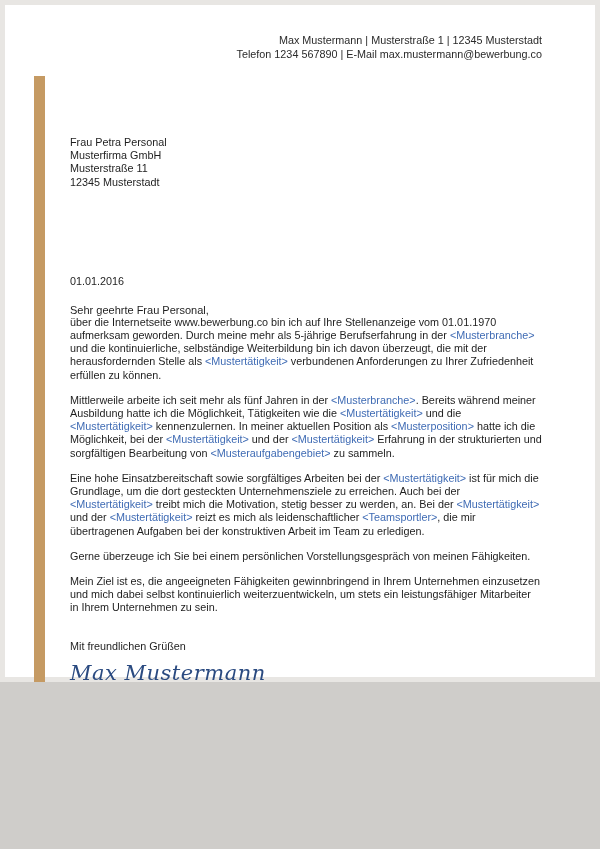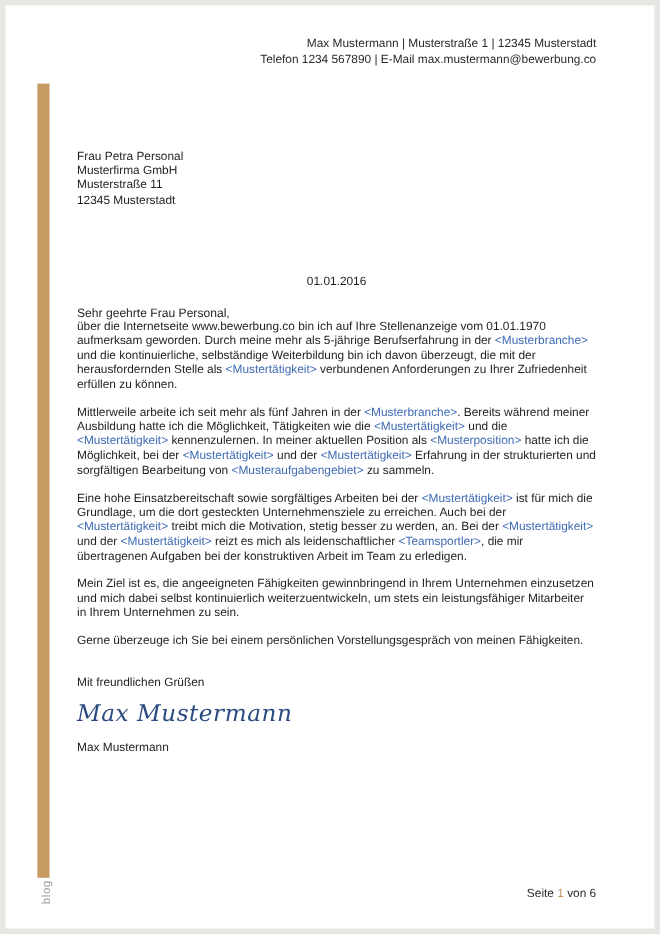--- a/index.html
+++ b/index.html
@@ -1,23 +1,23 @@
 <!DOCTYPE html>
 <html style="--accent: #c59a63; --highlight: #3f6bb4; --signature: #2a4a80;"><head>
 <meta charset="utf-8">
 <style>
   html,body{margin:0;padding:0;}
   body{background:#cfcdca;font-family:"Liberation Sans","DejaVu Sans",sans-serif;}
-  .canvas{position:relative;width:600px;height:849px;background:#e8e6e3;overflow:hidden;margin:0 auto;}
+  .canvas{position:relative;width:600px;height:682px;background:#e8e6e3;overflow:hidden;margin:0 auto;}
   .sheet{position:absolute;left:5px;top:5px;right:5px;bottom:5px;background:#ffffff;}
   .accent-bar{position:absolute;left:34px;top:76px;width:11px;height:722px;background:var(--accent,#c59a63);}
   .content{position:absolute;left:70px;right:58px;top:0;color:#1e1e1e;}
   .contact{margin-top:33px;text-align:right;font-size:10.8px;line-height:14px;color:#2a2a2a;}
   .recipient{margin-top:75px;font-size:10.8px;line-height:13.2px;}
-  .date{margin-top:61px;text-align:center;font-size:10.8px;}
+  .date{margin-top:86px;text-align:left;font-size:10.8px;}
   .subject{margin-top:27px;font-size:11.6px;font-style:italic;color:var(--accent,#c59a63);}
   .salutation{margin-top:17px;font-size:11px;}
   .paras{margin-top:0;}
   .paras p{margin:0 0 12px 0;font-size:10.8px;line-height:13.2px;}
   .hl{color:var(--highlight,#3f6bb4);}
   .closing{margin-top:25px;font-size:10.8px;}
   .signature{margin-top:9px;font-family:"DejaVu Serif","Liberation Serif",serif;font-style:italic;font-size:21px;color:var(--signature,#2a4a80);letter-spacing:0.5px;}
   .sender{margin-top:14px;font-size:10.8px;}
   .footer{position:absolute;right:58px;top:806px;font-size:10.8px;color:#2a2a2a;}
   .footer .pagenum{color:var(--accent,#c59a63);}
@@ -45,22 +45,22 @@
 
     <div class="date">01.01.2016</div>
 
 
     <div class="salutation">Sehr geehrte Frau Personal,</div>
 
     <div class="paras">
         <p><span>über die Internetseite www.bewerbung.co bin ich auf Ihre Stellenanzeige vom 01.01.1970 aufmerksam geworden. Durch meine mehr als 5-jährige Berufserfahrung in der </span><span class="hl">&lt;Musterbranche&gt;</span><span> und die kontinuierliche, selbständige Weiterbildung bin ich davon überzeugt, die mit der herausfordernden Stelle als </span><span class="hl">&lt;Mustertätigkeit&gt;</span><span> verbundenen Anforderungen zu Ihrer Zufriedenheit erfüllen zu können.</span></p>
         <p><span>Mittlerweile arbeite ich seit mehr als fünf Jahren in der </span><span class="hl">&lt;Musterbranche&gt;</span><span>. Bereits während meiner Ausbildung hatte ich die Möglichkeit, Tätigkeiten wie die </span><span class="hl">&lt;Mustertätigkeit&gt;</span><span> und die </span><span class="hl">&lt;Mustertätigkeit&gt;</span><span> kennenzulernen. In meiner aktuellen Position als </span><span class="hl">&lt;Musterposition&gt;</span><span> hatte ich die Möglichkeit, bei der </span><span class="hl">&lt;Mustertätigkeit&gt;</span><span> und der </span><span class="hl">&lt;Mustertätigkeit&gt;</span><span> Erfahrung in der strukturierten und sorgfältigen Bearbeitung von </span><span class="hl">&lt;Musteraufgabengebiet&gt;</span><span> zu sammeln.</span></p>
         <p><span>Eine hohe Einsatzbereitschaft sowie sorgfältiges Arbeiten bei der </span><span class="hl">&lt;Mustertätigkeit&gt;</span><span> ist für mich die Grundlage, um die dort gesteckten Unternehmensziele zu erreichen. Auch bei der </span><span class="hl">&lt;Mustertätigkeit&gt;</span><span> treibt mich die Motivation, stetig besser zu werden, an. Bei der </span><span class="hl">&lt;Mustertätigkeit&gt;</span><span> und der </span><span class="hl">&lt;Mustertätigkeit&gt;</span><span> reizt es mich als leidenschaftlicher </span><span class="hl">&lt;Teamsportler&gt;</span><span>, die mir übertragenen Aufgaben bei der konstruktiven Arbeit im Team zu erledigen.</span></p>
+        <p><span>Gerne überzeuge ich Sie bei einem persönlichen Vorstellungsgespräch von meinen Fähigkeiten.</span></p>
         <p><span>Mein Ziel ist es, die angeeigneten Fähigkeiten gewinnbringend in Ihrem Unternehmen einzusetzen und mich dabei selbst kontinuierlich weiterzuentwickeln, um stets ein leistungsfähiger Mitarbeiter in Ihrem Unternehmen zu sein.</span></p>
-        <p><span>Gerne überzeuge ich Sie bei einem persönlichen Vorstellungsgespräch von meinen Fähigkeiten.</span></p>
       </div>
 
     <div class="closing">Mit freundlichen Grüßen</div>
 
     <div class="signature">Max Mustermann</div>
 
     <div class="sender">Max Mustermann</div>
   </div>
 
   <div class="footer">

